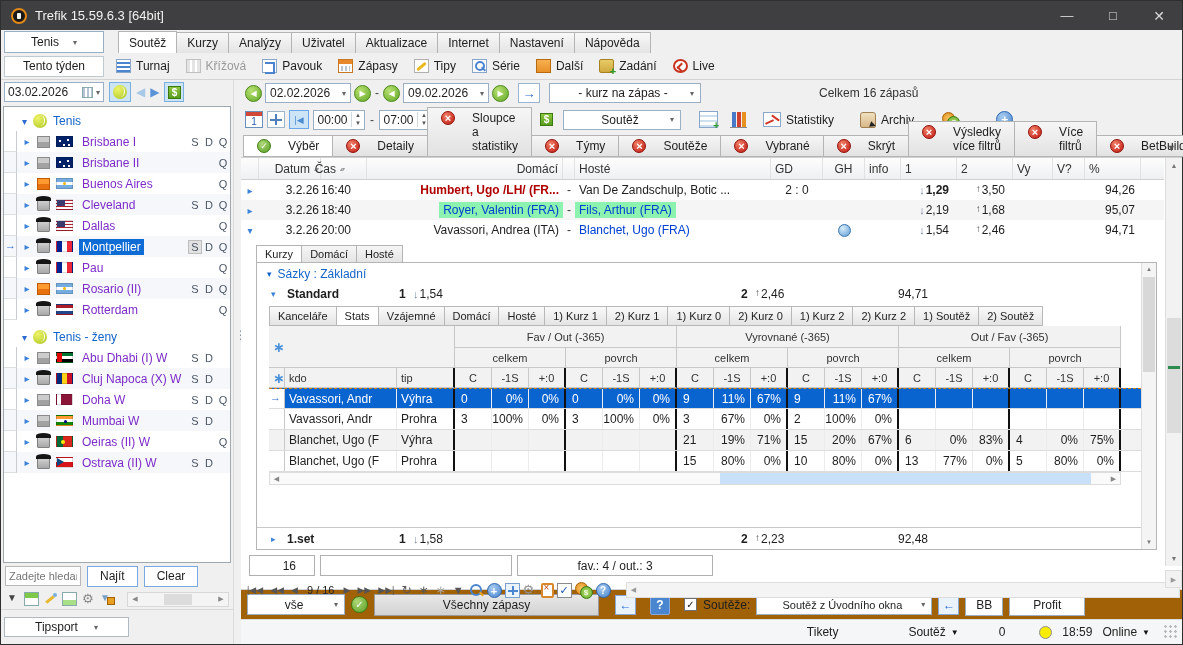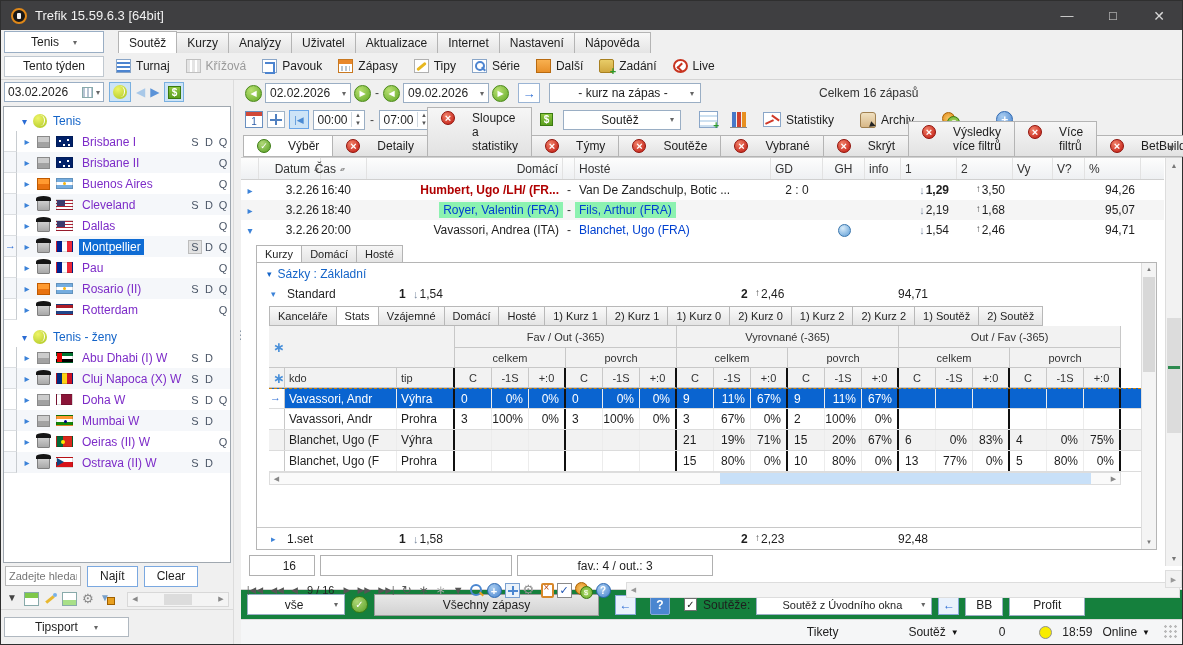--- a/index.html
+++ b/index.html
@@ -219,21 +219,21 @@
 
 .dtabs{display:flex;align-items:flex-end;height:20px;margin:2px 0 0 15px}
 .dtab{padding:2px 8px;border:1px solid #b4b4b4;border-bottom:none;margin-right:-1px;background:linear-gradient(#f6f6f6,#e4e4e4);font-size:11px}
 .dtab.active{background:#fff;z-index:2;position:relative}
 .dpanel{position:relative;margin:0 25px 0 15px;height:288px;border:1px solid #b5b5b5;background:#fff;overflow:hidden}
 .dpanel-inner{position:absolute;inset:0 15px 0 0;overflow:hidden;display:flex;flex-direction:column}
 .sazky-hdr{display:flex;align-items:center;gap:6px;padding:4px 0 2px 10px;color:#1464c8;flex:none}
 .sazky-hdr .garrow{font-size:9px}
 .oddsrow{display:flex;align-items:center;height:22px;flex:none}
 .oddsrow .oarr{width:16px;margin-left:14px;color:#3b82d8;font-size:9px;flex:none}
-.oddsrow .olabel{width:112px;font-weight:normal;flex:none}
+.oddsrow .olabel{width:112px;font-weight:bold;flex:none}
 .oddsrow .n{font-weight:bold;width:14px;flex:none}
 .oddsrow .ov{width:76px;flex:none}
 .oddsrow .ospacer{width:252px;flex:none}
 .oddsrow .opct{width:97px;text-align:right;flex:none}
 .set1row{border-top:1px solid #c8c8c8;margin-top:auto}
 .subtabs{display:flex;align-items:flex-end;margin:1px 0 0 12px;flex:none}
 .stab{padding:3px 8px;border:1px solid #b8b8b8;margin-right:-1px;background:linear-gradient(#fafafa,#e4e4e4);font-size:11px;white-space:nowrap}
 .stab.active{background:#fff;position:relative;z-index:2}
 .statsgrid{margin-left:12px;flex:none}
 .shead{display:grid;grid-template-columns:16px 112px 58px repeat(18,37px);font-size:11px;color:#333}
@@ -278,21 +278,21 @@
 .nv-move-icon::after{content:"";position:absolute;left:2px;top:6px;width:10px;height:2px;background:#4a86d0}
 .nv-gear-icon{width:15px;height:15px;color:#909090;font-size:13px;line-height:14px}
 .nv-clip-icon{width:13px;height:15px;background:#fff;border:2px solid #d8882a;border-radius:2px;position:relative}
 .nv-clip-icon::after{content:"×";position:absolute;left:1px;top:-3px;color:#c05010;font-size:10px}
 .nv-check-icon{width:15px;height:15px;background:#fff;border:1px solid #8a8a8a;color:#1a50b0;font-size:11px;text-align:center;line-height:13px}
 .nav-hscroll{flex:1;height:16px;margin:0 2px 0 12px;background:#f4f4f4;border:1px solid #ddd;display:flex;align-items:center}
 .nav-hscroll .harr{width:14px;text-align:center;font-size:7px;color:#999}
 .nav-hscroll .htrack{flex:1}
 
 
-.btoolbar{height:30px;display:flex;align-items:center;gap:6px;padding:3px 6px;background:#15803d;border-top:1px solid #d4d4d4;flex:none}
+.btoolbar{height:30px;display:flex;align-items:center;gap:6px;padding:3px 6px;background:#a16207;border-top:1px solid #d4d4d4;flex:none}
 .vse-combo{width:98px;height:21px;background:#fff;border:1px solid #9aaec4;display:flex;align-items:center;padding:0 6px}
 .vse-combo .ctext{flex:1;text-align:center}
 .gray-btn{width:225px;height:22px;background:linear-gradient(#e8e8e8,#d2d2d2);border:1px solid #9a9a9a;display:flex;align-items:center;justify-content:center}
 .blue-arrow-btn{width:21px;height:20px;border:1px solid #88a8d8;background:#eaf2fc;color:#2b6cd4;font-weight:bold;display:flex;align-items:center;justify-content:center;font-size:12px}
 .q-btn{width:20px;height:20px;border:1px solid #88a8d8;background:#4a86d0;color:#fff;font-weight:bold;display:flex;align-items:center;justify-content:center;border-radius:2px}
 .chk{width:13px;height:13px;border:1px solid #707070;background:#fff;color:#222;font-size:10px;text-align:center;line-height:12px}
 .league-combo{width:176px;height:21px;background:#fff;border:1px solid #9aaec4;display:flex;align-items:center;padding:0 6px}
 .league-combo .ctext{flex:1;text-align:center;font-size:11px}
 .white-btn{height:22px;border:1px solid #9aaec4;background:#fff;display:flex;align-items:center;justify-content:center}
 .bb-btn{width:38px}

